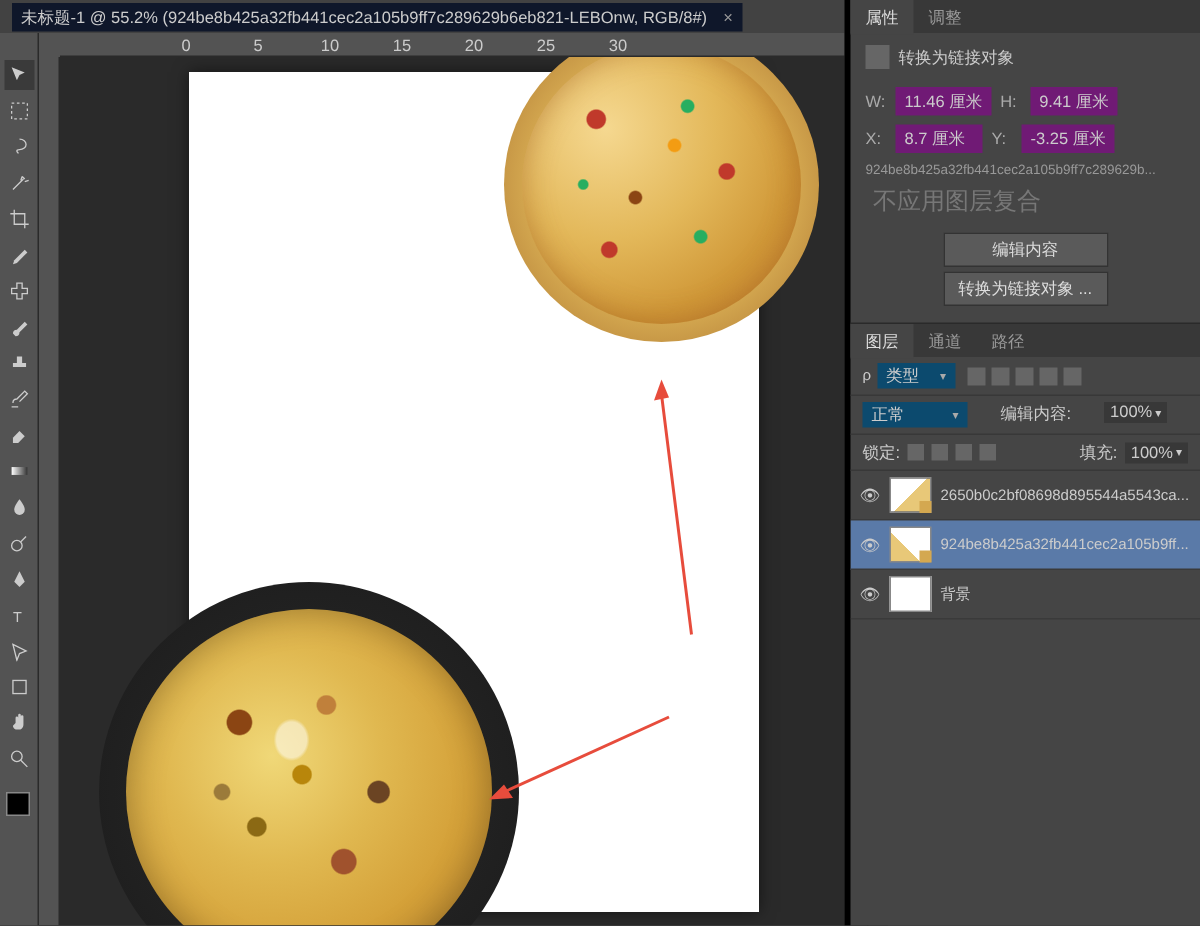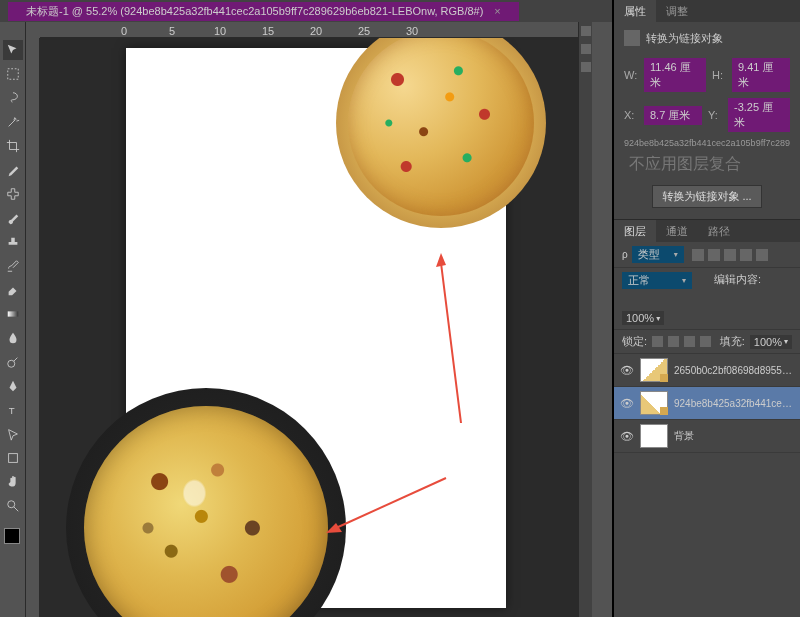--- a/index.html
+++ b/index.html
@@ -1,38 +1,38 @@
 <!DOCTYPE html>
 <html><head>
 <meta charset="utf-8">
 <style>
 *{margin:0;padding:0;box-sizing:border-box;font-family:"Microsoft YaHei",sans-serif;font-size:11px;color:#ccc;user-select:none}
 body{background:#535353;width:800px;height:617px;overflow:hidden;position:relative}
 .tab-bar{height:22px;background:#424242;display:flex;align-items:center;padding:0 8px}
-.tab{background:#701a75;padding:2px 18px;font-size:10px;color:#ddd}
+.tab{background:#0f172a;padding:2px 6px;font-size:10px;color:#ddd}
 .tab .x{margin-left:8px;color:#999}
 .ruler-top{position:absolute;left:40px;right:208px;top:22px;height:16px;background:#535353;border-bottom:1px solid #2a2a2a;font-size:8px;color:#aaa;display:flex;align-items:flex-end;padding-left:60px;overflow:hidden}
 .ruler-top span{display:inline-block;width:48px;text-align:center}
 .toolbar{position:absolute;left:0;top:22px;width:26px;bottom:0;background:#535353;border-right:1px solid #2a2a2a;display:flex;flex-direction:column;align-items:center;padding-top:18px;gap:4px}
 .tool{width:20px;height:20px;display:flex;align-items:center;justify-content:center;color:#ccc;cursor:pointer}
 .tool svg{width:14px;height:14px;fill:#ccc}
 .tool.active{background:#3a3a3a}
 .canvas-area{position:absolute;left:26px;top:38px;right:208px;bottom:0;background:#2a2a2a;overflow:hidden}
 .ruler-left{position:absolute;left:0;top:0;width:14px;height:100%;background:#535353;border-right:1px solid #2a2a2a}
 .canvas{position:absolute;left:100px;top:10px;width:380px;height:560px;background:#fff;box-shadow:0 0 10px rgba(0,0,0,.5)}
 .pizza-tr{position:absolute;top:-30px;right:-40px;width:210px;height:210px;border-radius:50%;background:radial-gradient(circle at 50% 50%,#e8c878 0%,#d4a850 60%,#b8843a 85%,#a0702c 100%);overflow:hidden}
 .pizza-tr::before{content:"";position:absolute;inset:12px;border-radius:50%;background:radial-gradient(circle at 30% 30%,#f5d890,#e3b85a 40%,#d09838 70%,#c48030 100%);box-shadow:inset 0 0 20px rgba(139,69,19,.4)}
 .pizza-tr::after{content:"";position:absolute;inset:18px;border-radius:50%;background-image:radial-gradient(circle at 25% 25%,#c0392b 0 6px,transparent 7px),radial-gradient(circle at 60% 20%,#27ae60 0 4px,transparent 5px),radial-gradient(circle at 75% 45%,#c0392b 0 5px,transparent 6px),radial-gradient(circle at 40% 55%,#8b4513 0 4px,transparent 5px),radial-gradient(circle at 65% 70%,#27ae60 0 4px,transparent 5px),radial-gradient(circle at 30% 75%,#c0392b 0 5px,transparent 6px),radial-gradient(circle at 55% 35%,#f39c12 0 4px,transparent 5px),radial-gradient(circle at 20% 50%,#27ae60 0 3px,transparent 4px)}
 .pan-bl{position:absolute;bottom:-60px;left:-60px;width:280px;height:280px;border-radius:50%;background:radial-gradient(circle,#2c2c2c 0%,#1a1a1a 100%);overflow:hidden}
 .pan-bl::before{content:"";position:absolute;inset:18px;border-radius:50%;background:radial-gradient(circle at 40% 40%,#f0d878 0%,#e0b850 35%,#d4a038 65%,#b8802c 100%);box-shadow:inset 0 0 25px rgba(0,0,0,.3)}
 .pan-bl::after{content:"";position:absolute;inset:24px;border-radius:50%;background-image:radial-gradient(circle at 30% 30%,#8b4513 0 8px,transparent 9px),radial-gradient(circle at 55% 25%,#c0803b 0 6px,transparent 7px),radial-gradient(circle at 70% 50%,#6b4423 0 7px,transparent 8px),radial-gradient(circle at 35% 60%,#8b6914 0 6px,transparent 7px),radial-gradient(circle at 60% 70%,#a0522d 0 8px,transparent 9px),radial-gradient(circle at 25% 50%,#9b7b3a 0 5px,transparent 6px),radial-gradient(circle at 48% 45%,#b8860b 0 6px,transparent 7px),radial-gradient(ellipse at 45% 35%,rgba(255,255,255,.5) 0 10px,transparent 12px)}
 .arrow{position:absolute;pointer-events:none}
 .arrow1{top:200px;left:290px;width:60px;height:180px}
 .arrow2{top:425px;left:195px;width:130px;height:70px}
-.right-panels{position:absolute;right:0;top:0;width:188px;bottom:0;background:#454545;border-left:2px solid #000000;display:flex;flex-direction:column}
+.right-panels{position:absolute;right:0;top:0;width:237px;bottom:0;background:#454545;border-left:4px solid #000000;display:flex;flex-direction:column}
 .panel-tabs{height:22px;background:#383838;display:flex;align-items:center;padding:0 0}
 .panel-tabs span{padding:4px 10px;font-size:11px;color:#999;cursor:pointer}
 .panel-tabs span.active{background:#454545;color:#ddd}
 .props{padding:8px 10px;flex:0 0 auto}
 .props-row{display:flex;align-items:center;gap:6px;margin-bottom:6px;font-size:10px}
 .props-row .lbl{color:#aaa;min-width:14px}
 .props-row .val{background:#701a75;padding:2px 6px;min-width:58px;display:inline-block}
 .props-title{display:flex;align-items:center;gap:6px;margin-bottom:12px}
 .smart-icon{width:16px;height:16px;background:#666;display:inline-block}
 .file-line{font-size:9px;color:#999;margin:6px 0;overflow:hidden;white-space:nowrap}
@@ -238,20 +238,21 @@
       <span class="val">9.41 厘米</span>
     </div>
     <div class="props-row">
       <span class="lbl">X:</span>
       <span class="val">8.7 厘米</span>
       <span class="lbl">Y:</span>
       <span class="val">-3.25 厘米</span>
     </div>
     <div class="file-line">924be8b425a32fb441cec2a105b9ff7c289629b...</div>
     <div class="gray-note">不应用图层复合</div>
+    <button class="btn">编辑内容</button>
     <button class="btn">转换为链接对象 ...</button>
   </div>
 
   <div class="layers-panel">
     <div class="panel-tabs">
       <span class="active">图层</span>
       <span>通道</span>
       <span>路径</span>
     </div>
     <div class="layers-opts">

